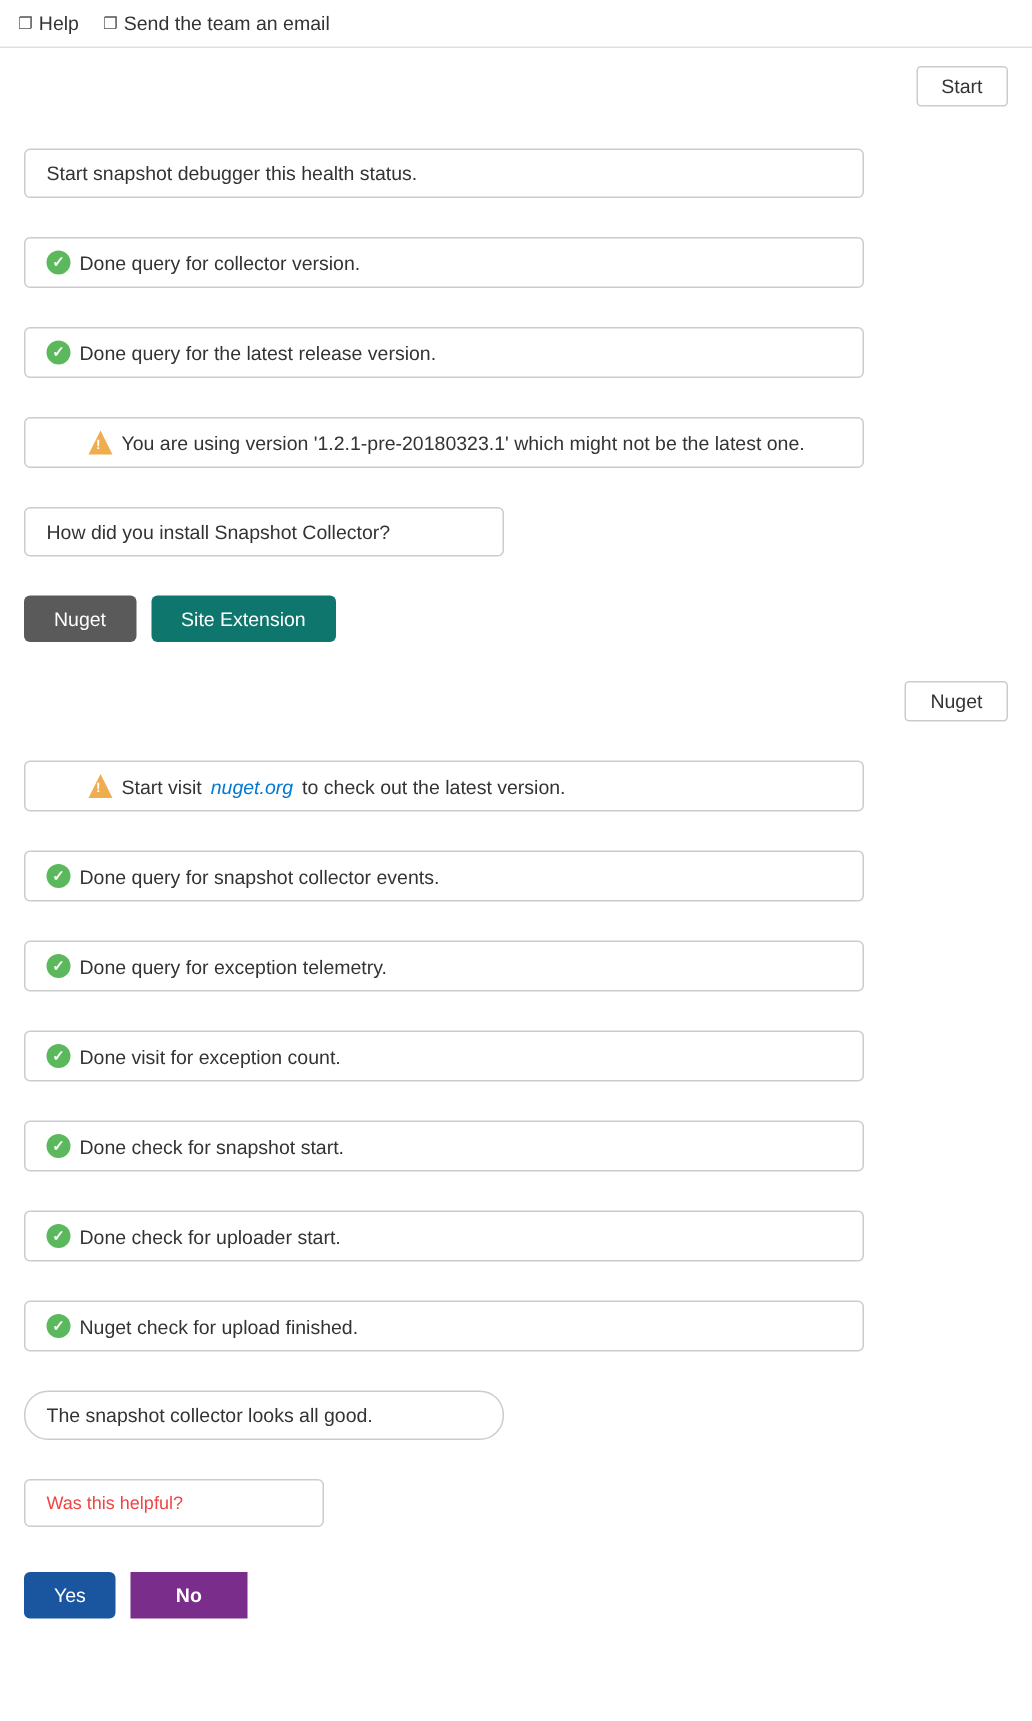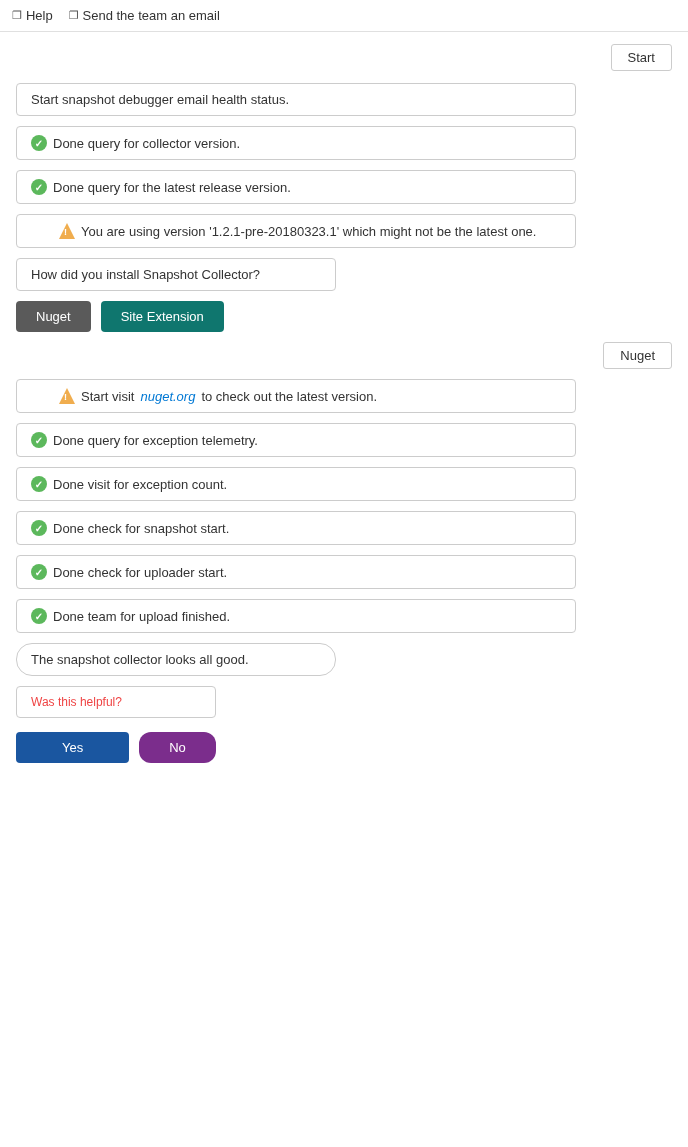--- a/index.html
+++ b/index.html
@@ -28,21 +28,21 @@
       text-decoration: none;
     }
     .top-bar-link .ext-icon {
       font-size: 11px;
       color: #555;
     }
     .main-content {
       padding: 12px 16px;
       display: flex;
       flex-direction: column;
-      gap: 0;
+      gap: 16px;
     }
     .start-btn-row {
       display: flex;
       justify-content: flex-end;
       margin-bottom: 12px;
     }
     .btn-start {
       background: #fff;
       border: 1px solid #ccc;
       border-radius: 3px;
@@ -184,34 +184,34 @@
     .feedback-buttons {
       display: flex;
       gap: 10px;
       margin-top: 4px;
     }
     .btn-yes {
       background: #1a56a0;
       color: #fff;
       border: none;
       border-radius: 4px;
-      padding: 8px 46px;
+      padding: 8px 20px;
       font-size: 13px;
       cursor: pointer;
       font-weight: 500;
     }
     .btn-no {
       background: #7b2d8c;
       color: #fff;
       border: none;
-      border-radius: 12px;
+      border-radius: 0;
       padding: 8px 30px;
       font-size: 13px;
       cursor: pointer;
-      font-weight: 400;
+      font-weight: 700;
     }
   </style>
 </head>
 <body>
 
 <div class="top-bar">
   <a class="top-bar-link">
     <span class="ext-icon">❐</span>
     <span>Help</span>
   </a>
@@ -221,21 +221,21 @@
   </a>
 </div>
 
 <div class="main-content">
 
   <div class="start-btn-row">
     <button class="btn-start">Start</button>
   </div>
 
   <div class="message-box">
-    <span>Start snapshot debugger email health status.</span>
+    <span>Start snapshot debugger this health status.</span>
   </div>
 
   <div class="message-box">
     <span class="check-icon"></span>
     <span>Done query for collector version.</span>
   </div>
 
   <div class="message-box">
     <span class="check-icon"></span>
     <span>Done query for the latest release version.</span>
@@ -259,20 +259,24 @@
     <button class="nuget-response-btn">Nuget</button>
   </div>
 
   <div class="message-box warning">
     <span class="warn-icon"></span>
     <span>Start visit </span>
       <a class="nuget-link">nuget.org</a>
       <span> to check out the latest version.</span>
   </div>
 
+  <div class="message-box">
+    <span class="check-icon"></span>
+    <span>Done query for snapshot collector events.</span>
+  </div>
 
   <div class="message-box">
     <span class="check-icon"></span>
     <span>Done query for exception telemetry.</span>
   </div>
 
   <div class="message-box">
     <span class="check-icon"></span>
     <span>Done visit for exception count.</span>
   </div>
@@ -282,21 +286,21 @@
     <span>Done check for snapshot start.</span>
   </div>
 
   <div class="message-box">
     <span class="check-icon"></span>
     <span>Done check for uploader start.</span>
   </div>
 
   <div class="message-box">
     <span class="check-icon"></span>
-    <span>Done team for upload finished.</span>
+    <span>Nuget check for upload finished.</span>
   </div>
 
   <div class="final-message">
     <span>The snapshot collector looks all good.</span>
   </div>
 
   <div class="helpful-box">
     <span>Was this helpful?</span>
   </div>
 

